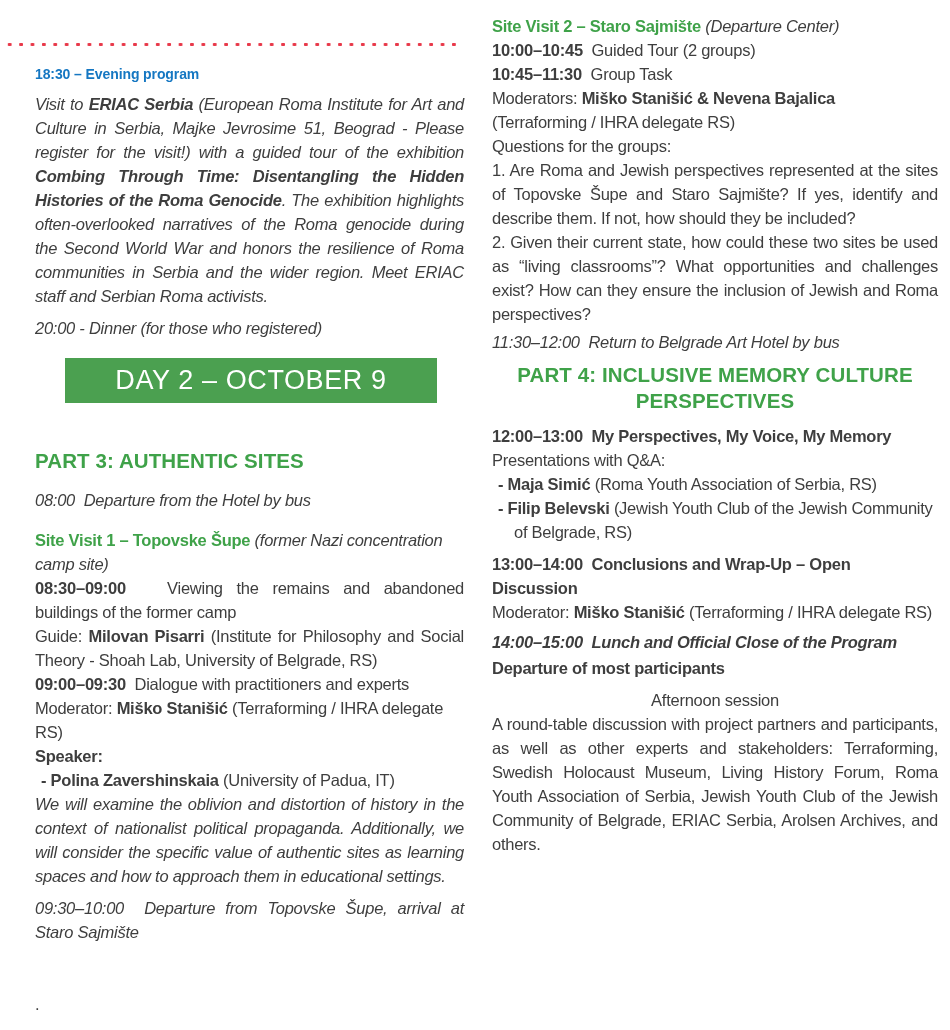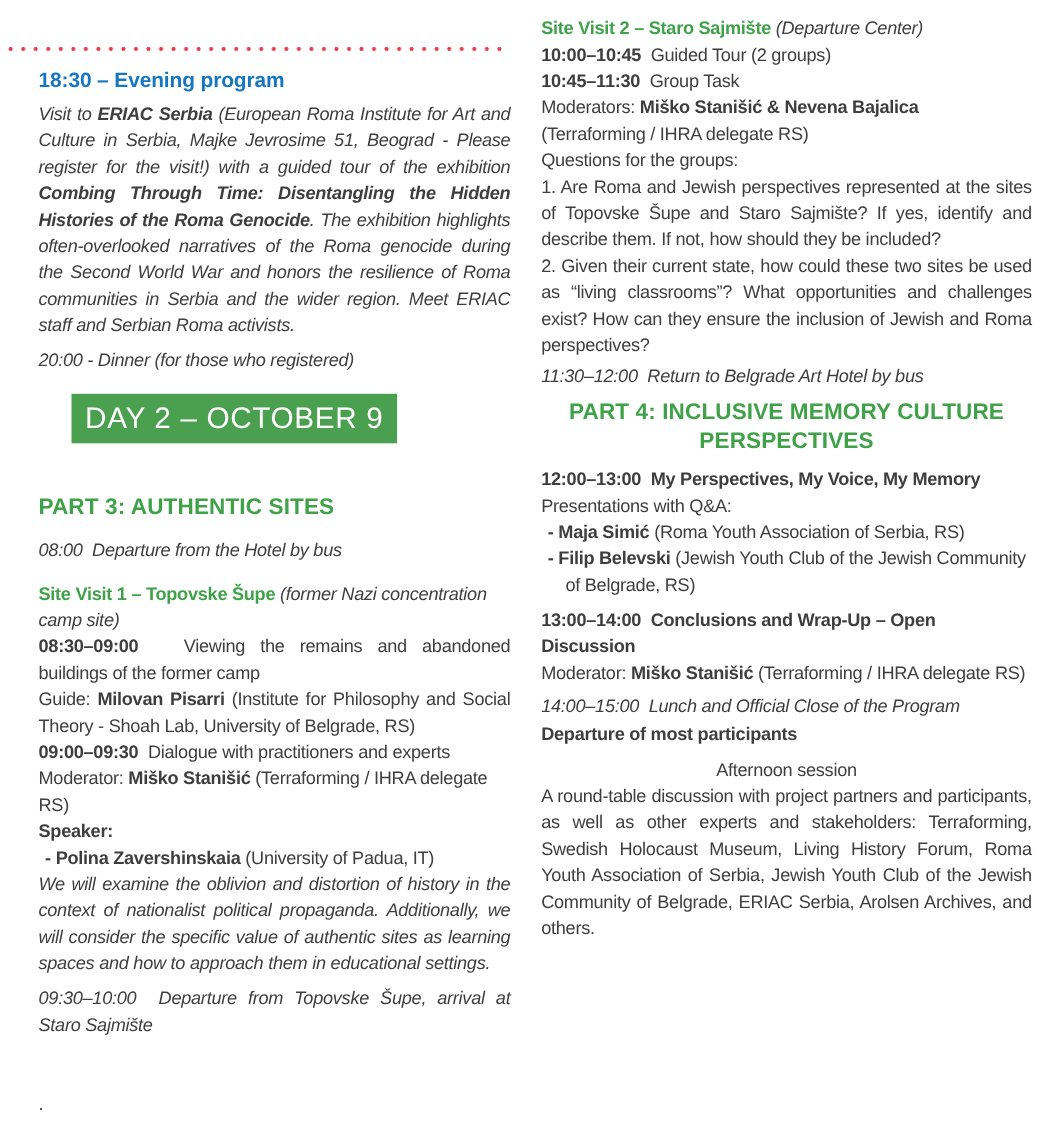--- a/index.html
+++ b/index.html
@@ -24,23 +24,23 @@
   .para.justify{text-align:justify;}
   .para.center{text-align:center;}
   .para.hang{padding-left:22px;text-indent:-16px;}
   .b{font-weight:700;}
   .i{font-style:italic;}
   .c-green{color:var(--green,#3fa249);}
   .heading{font-weight:700;font-size:20.5px;line-height:26px;letter-spacing:0.1px;}
   .heading.green{color:var(--green,#3fa249);}
   .heading.magenta{color:var(--magenta,#9c2d84);}
   .heading.center{text-align:center;}
-  .heading.blue{color:var(--blue,#1577c2);font-size:19px;line-height:24px;letter-spacing:-0.1px;}
+  .heading.blue{color:var(--blue,#1577c2);font-size:14px;line-height:24px;letter-spacing:-0.1px;}
   .banner{
-    position:absolute;left:65px;top:358px;width:296px;height:45px;
+    position:absolute;left:65px;top:358px;width:372px;height:45px;
     background:var(--banner-bg,#4ba050);color:var(--banner-text,#ffffff);
     display:flex;align-items:center;justify-content:center;
     font-size:27px;font-weight:400;letter-spacing:0.6px;
   }
 </style>
 </head>
 <body>
 
 <div class="page">
   <div class="dotted"></div>
@@ -81,18 +81,18 @@
       <div class="heading green center" style="margin-top: 8px;">
         <div>PART 4: INCLUSIVE MEMORY CULTURE</div>
         <div>PERSPECTIVES</div>
       </div>
       <p class="para " style="margin-top: 10px;"><span class="b">12:00–13:00</span><span class="b">&nbsp; My Perspectives, My Voice, My Memory</span></p>
       <p class="para " style="margin-top: 0px;"><span>Presentations with Q&amp;A:</span></p>
       <p class="para hang" style="margin-top: 0px;"><span class="b">- Maja Simić </span><span>(Roma Youth Association of Serbia, RS)</span></p>
       <p class="para hang" style="margin-top: 0px;"><span class="b">- Filip Belevski </span><span>(Jewish Youth Club of the Jewish Community of Belgrade, RS)</span></p>
       <p class="para " style="margin-top: 8px;"><span class="b">13:00–14:00</span><span class="b">&nbsp; Conclusions and Wrap-Up – Open Discussion</span></p>
       <p class="para " style="margin-top: 0px;"><span>Moderator: </span><span class="b">Miško Stanišić </span><span>(Terraforming / IHRA delegate RS)</span></p>
-      <p class="para " style="margin-top: 6px;"><span class="i">14:00–15:00&nbsp; Lunch and Official Close of the Program</span></p>
+      <p class="para " style="margin-top: 6px; font-weight: bold;"><span class="i">14:00–15:00&nbsp; Lunch and Official Close of the Program</span></p>
       <p class="para " style="margin-top: 2px;"><span class="b">Departure of most participants</span></p>
       <p class="para center" style="margin-top: 8px;"><span>Afternoon session</span></p>
       <p class="para justify" style="margin-top: 0px;"><span>A round-table discussion with project partners and participants, as well as other experts and stakeholders: Terraforming, Swedish Holocaust Museum, Living History Forum, Roma Youth Association of Serbia, Jewish Youth Club of the Jewish Community of Belgrade, ERIAC Serbia, Arolsen Archives, and others.</span></p>
     </div>
 </div>
 
 </body></html>

